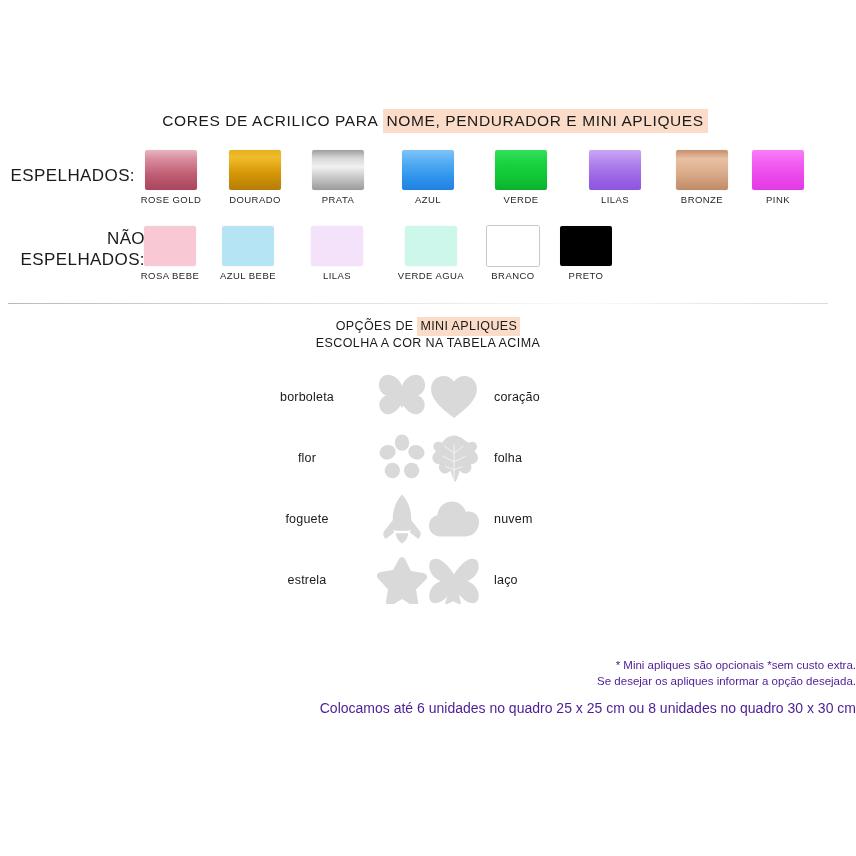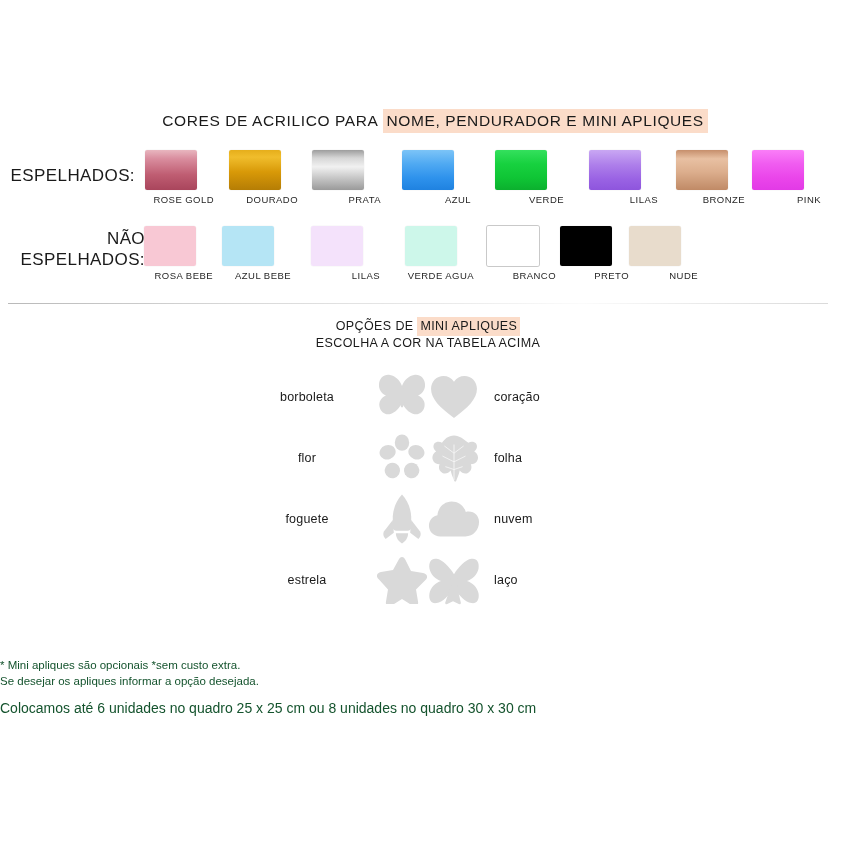--- a/index.html
+++ b/index.html
@@ -49,21 +49,21 @@
   #label-nao-espelhados { left: 10px; top: 228px; width: 135px; }
 
   .swatch-row { position: absolute; left: 0; width: 856px; height: 70px; }
   #row-mirrored { top: 150px; }
   #row-plain { top: 226px; }
 
   .swatch-cell {
     position: absolute;
     top: 0;
     width: 86px;
-    text-align: right;
+    text-align: center;
   }
   .chip {
     width: 52px;
     height: 40px;
     margin: 0 auto;
     border-radius: 2px;
     box-shadow: 0 0 0 0.5px rgba(0,0,0,0.04);
   }
   .chip.bordered { box-shadow: 0 0 0 1px #c9c9c9; }
   .chip-name {
@@ -121,22 +121,22 @@
     justify-content: center;
   }
   .shape-box svg { display: block; }
   .sh { fill: #d9d9d9; }
 
   
   .footer {
     position: absolute;
     left: 0; top: 657px;
     width: 856px;
-    text-align: left;
-    color: #14532d;
+    text-align: right;
+    color: #4c1d95;
   }
   .footer .f1, .footer .f2 { font-size: 11.5px; line-height: 16px; }
   .footer .f3 { font-size: 14px; line-height: 16px; margin-top: 11px; }
 </style>
 </head>
 <body>
 
 <div class="page">
 
   <div class="title-row">
@@ -202,24 +202,20 @@
         <div class="chip" style="background: linear-gradient(rgb(205, 247, 234) 0%, rgb(205, 247, 234) 100%);"></div>
         <div class="chip-name">VERDE AGUA</div>
       </div>
       <div class="swatch-cell" style="left: 470px;">
         <div class="chip bordered" style="background: linear-gradient(rgb(255, 255, 255) 0%, rgb(255, 255, 255) 100%);"></div>
         <div class="chip-name">BRANCO</div>
       </div>
       <div class="swatch-cell" style="left: 543px;">
         <div class="chip" style="background: linear-gradient(rgb(0, 0, 0) 0%, rgb(0, 0, 0) 100%);"></div>
         <div class="chip-name">PRETO</div>
-      </div>
-      <div class="swatch-cell" style="left: 612px;">
-        <div class="chip" style="background: linear-gradient(rgb(232, 220, 204) 0%, rgb(232, 220, 204) 100%);"></div>
-        <div class="chip-name">NUDE</div>
       </div>
     </div>
 
   <div class="divider"></div>
 
   <div class="mini-header">
     <span class="l1"><span>OPÇÕES DE </span><span class="mh-hl">MINI APLIQUES</span></span>
     <span class="l2">ESCOLHA A COR NA TABELA ACIMA</span>
   </div>
 

